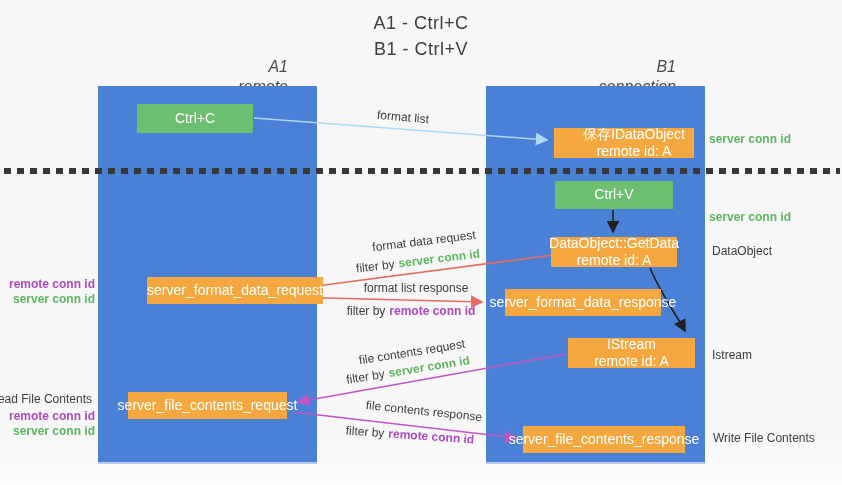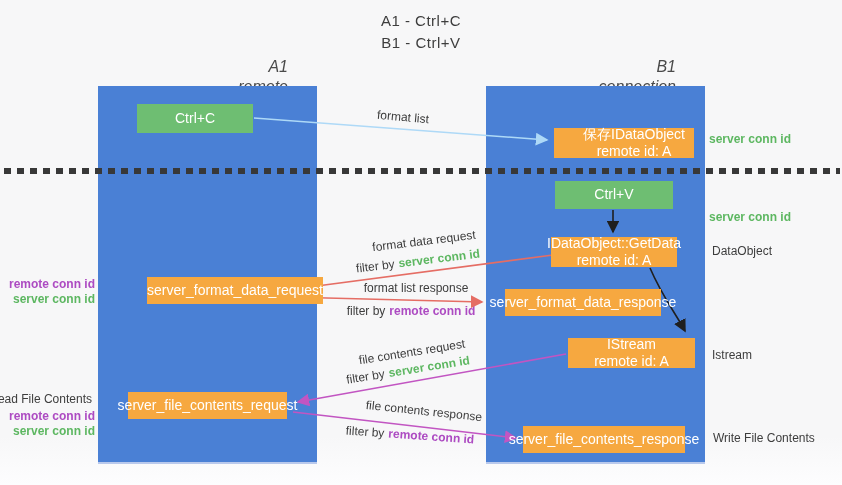--- a/index.html
+++ b/index.html
@@ -10,21 +10,21 @@
   .canvas{
     position:relative;
     width:842px;height:485px;
     background:linear-gradient(#f7f7f8 90%,#fdfdfe);
     overflow:hidden;
   }
   .title{
     position:absolute;left:421px;top:10px;
     transform:translateX(-50%);
     text-align:center;
-    font-size:15px;color:#3d3d3d;line-height:1.45;
+    font-size:18px;color:#3d3d3d;line-height:1.45;
     letter-spacing:.5px;
   }
   .col-header{
     position:absolute;width:160px;
     transform:translateX(-50%);
     text-align:right;font-size:16px;color:#4a4a4a;line-height:1.25;font-style:italic;
   }
   .column{
     position:absolute;top:86px;width:219px;height:376px;
     background:#4a80d5;
@@ -115,21 +115,21 @@
   <div class="box orange" style="left:554px;top:128px;width:120px;height:30px;padding-left:20px;">
     <div>保存IDataObject</div>
     <div>remote id: A</div>
   </div>
 
   <div class="box green" style="left:555px;top:181px;width:118px;height:28px;">
     <div>Ctrl+V</div>
   </div>
 
   <div class="box orange" style="left:551px;top:237px;width:126px;height:30px;">
-    <div>IDataObject::GetData</div>
+    <div>DataObject::GetData</div>
     <div>remote id: A</div>
   </div>
 
   <div class="box orange" style="left:147px;top:277px;width:176px;height:27px;">
     <div>server_format_data_request</div>
   </div>
 
   <div class="box orange" style="left:505px;top:289px;width:156px;height:27px;">
     <div>server_format_data_response</div>
   </div>

